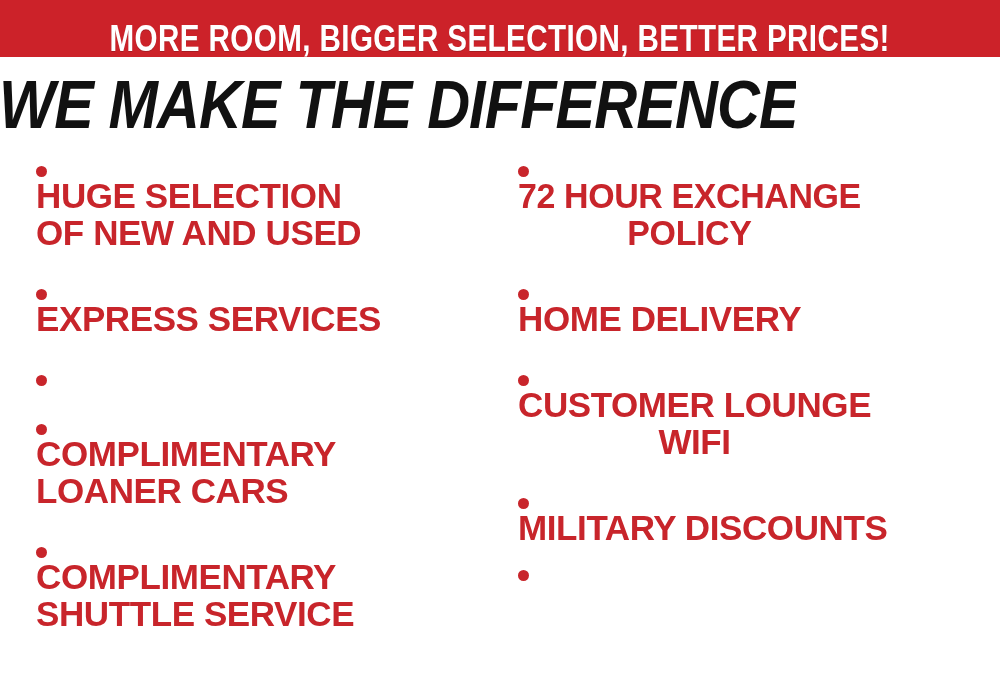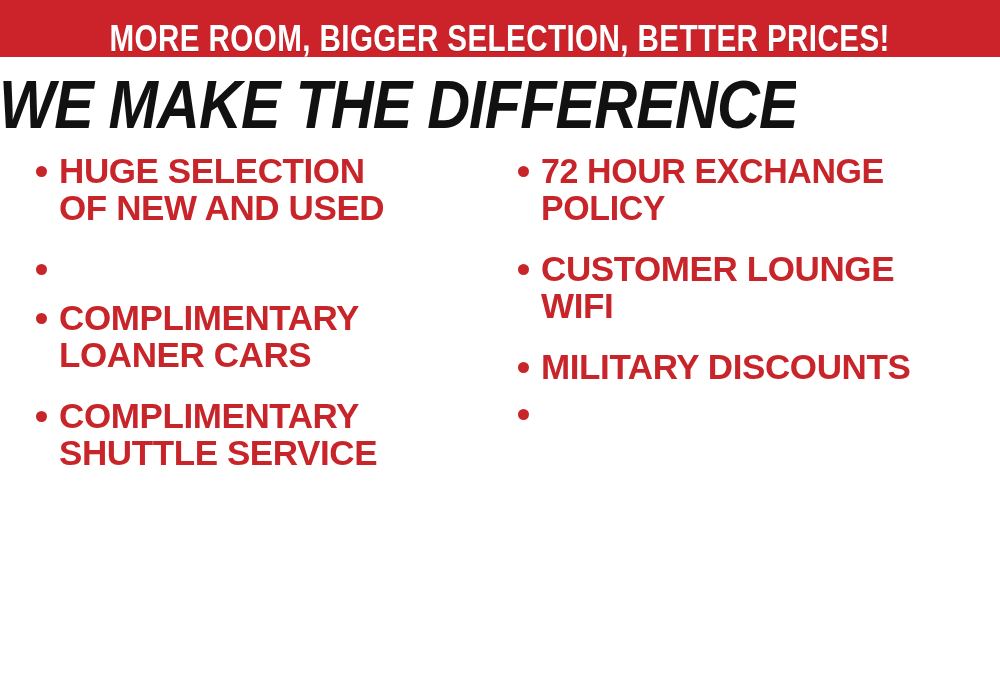--- a/index.html
+++ b/index.html
@@ -74,28 +74,29 @@
     left:0; top:152px;
     width:1000px;
     height:542px;
     display:flex;
   }
   .column {
     width:500px;
     position:relative;
   }
   .column-left  { padding-left:18px;  padding-right:10px; }
-  .column-right { padding-left:520px; }
+  .column-right { padding-left:520px;text-align:center; }
   .column-right { padding-left:0; }
 
   
   .bullet-item {
     display:flex;
     align-items:flex-start;
     margin-bottom:14px;
+    flex-direction:column;
   }
   .column-left .bullet-item  { padding-left:18px; }
   .column-right .bullet-item { padding-left:18px; }
 
   .bullet-dot {
     flex:0 0 auto;
     width:11px;
     height:11px;
     border-radius:50%;
     background:#c8252b;
@@ -137,20 +138,24 @@
   <div class="columns">
 
     <div class="column column-left">
 
       <div class="bullet-item gap-lg">
         <span class="bullet-dot"></span>
         <span class="bullet-text">HUGE SELECTION
 OF NEW AND USED</span>
       </div>
 
+      <div class="bullet-item gap-lg">
+        <span class="bullet-dot"></span>
+        <span class="bullet-text">EXPRESS SERVICES</span>
+      </div>
 
       <div class="bullet-item gap-lg">
         <span class="bullet-dot"></span>
       </div>
 
       <div class="bullet-item gap-lg">
         <span class="bullet-dot"></span>
         <span class="bullet-text">COMPLIMENTARY
 LOANER CARS</span>
       </div>
@@ -164,20 +169,24 @@
     </div>
 
     <div class="column column-right">
 
       <div class="bullet-item gap-lg">
         <span class="bullet-dot"></span>
         <span class="bullet-text squeeze">72 HOUR EXCHANGE
 POLICY</span>
       </div>
 
+      <div class="bullet-item gap-lg">
+        <span class="bullet-dot"></span>
+        <span class="bullet-text">HOME DELIVERY</span>
+      </div>
 
       <div class="bullet-item gap-lg">
         <span class="bullet-dot"></span>
         <span class="bullet-text">CUSTOMER LOUNGE
 WIFI</span>
       </div>
 
       <div class="bullet-item gap-sm">
         <span class="bullet-dot"></span>
         <span class="bullet-text">MILITARY DISCOUNTS</span>

